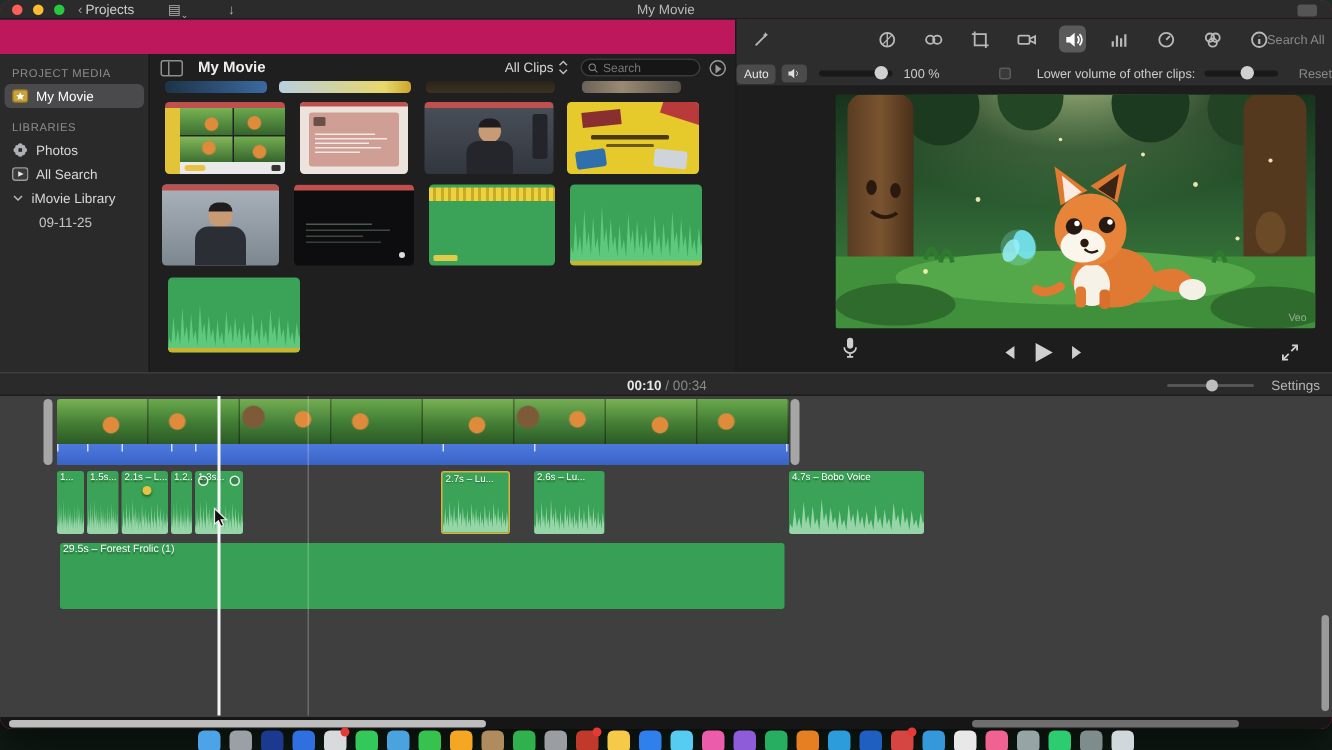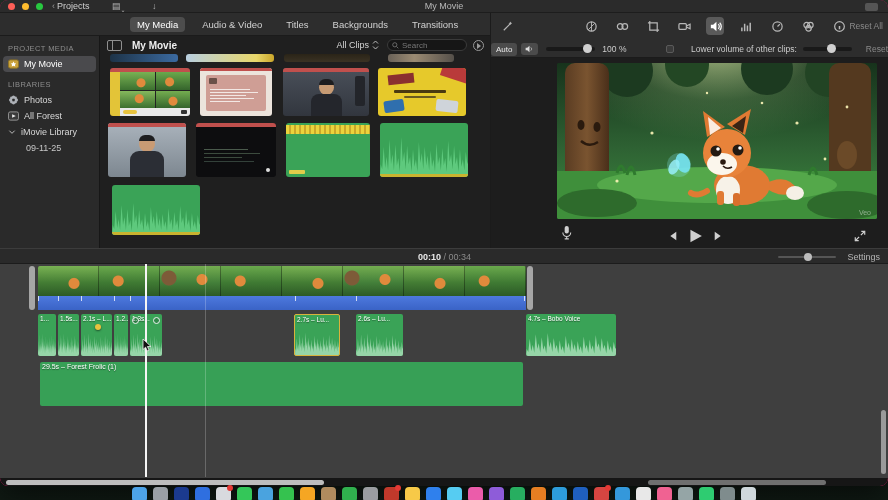--- a/index.html
+++ b/index.html
@@ -128,29 +128,20 @@
       <span class="tl" style="left:8px;background:#ff5f57"></span>
       <span class="tl" style="left:22px;background:#febc2e"></span>
       <span class="tl" style="left:36px;background:#28c840"></span>
       <span class="back-btn"><span class="chev">‹</span><span>Projects</span></span>
       <span class="tb-icon" style="left:112px">▤<sub style="font-size:6px">⌄</sub></span>
       <span class="tb-icon" style="left:152px">↓</span>
       <div class="win-title">My Movie</div>
       <span class="tb-accessory"></span>
     </div>
 
-    <div class="top-left">
-      <div class="tabs">
-        <span class="tab sel">My Media</span>
-        <span class="tab">Audio &amp; Video</span>
-        <span class="tab">Titles</span>
-        <span class="tab">Backgrounds</span>
-        <span class="tab">Transitions</span>
-      </div>
-    </div>
 
     <div class="sidebar">
       <div class="side-hdr txt">PROJECT MEDIA</div>
       <div class="side-row sel">
         <svg class="side-ico" viewBox="0 0 12 10">
             <rect x="0.5" y="0.5" width="11" height="9" rx="2" fill="#caa23c" stroke="#8f7322"></rect>
             <path d="M6 2.4l1 1.9 2 .2-1.5 1.3.5 2L6 6.8 4 7.8l.5-2L3 4.5l2-.2z" fill="#fff"></path>
           </svg>
         <span>My Movie</span>
       </div>
@@ -168,21 +159,21 @@
               <circle cx="8.4" cy="8.4" r="1.7"></circle>
             </g>
           </svg>
         <span>Photos</span>
       </div>
       <div class="side-row">
         <svg class="side-ico" viewBox="0 0 12 10">
             <rect x="0.5" y="0.5" width="11" height="9" rx="2" fill="#3a3a3a" stroke="#9a9a9a"></rect>
             <path d="M4.5 3l4 2-4 2z" fill="#e8e8e8"></path>
           </svg>
-        <span>All Forest</span>
+        <span>All Search</span>
       </div>
       <div class="side-row">
         <svg class="side-ico" viewBox="0 0 12 10" style="width:8px">
             <path d="M2 3l4 4 4-4" stroke="#bbb" fill="none" stroke-width="1.5"></path>
           </svg>
         <span>iMovie Library</span>
       </div>
       <div class="side-row indent">
         <span>09-11-25</span>
       </div>
@@ -342,21 +333,21 @@
             <circle cx="9" cy="5.5" r="3"></circle>
             <circle cx="7" cy="9" r="3"></circle>
           </svg>
         </span>
       <span class="insp-ico" style="left:339px">
           <svg viewBox="0 0 14 14">
             <circle cx="7" cy="7" r="5.2"></circle>
             <path d="M7 6.5V10M7 4.2v.2" stroke-width="1.6"></path>
           </svg>
         </span>
-      <span class="reset-all txt">Reset All</span>
+      <span class="reset-all txt">Search All</span>
 
       <div class="vol-row">
         <span class="mini-btn" style="">Auto</span>
         <span class="mini-btn" style="margin-left:4px;padding:2px 4px">
             <svg width="9" height="8" viewBox="0 0 14 12" style="display:block">
               <path d="M1 4v4h2.5L7 11V1L3.5 4H1z" fill="#ddd"></path>
               <path d="M9 3.5a3 3 0 010 5" stroke="#ddd" fill="none"></path>
             </svg>
           </span>
         <span class="slider" style="width:52px;margin-left:8px">

